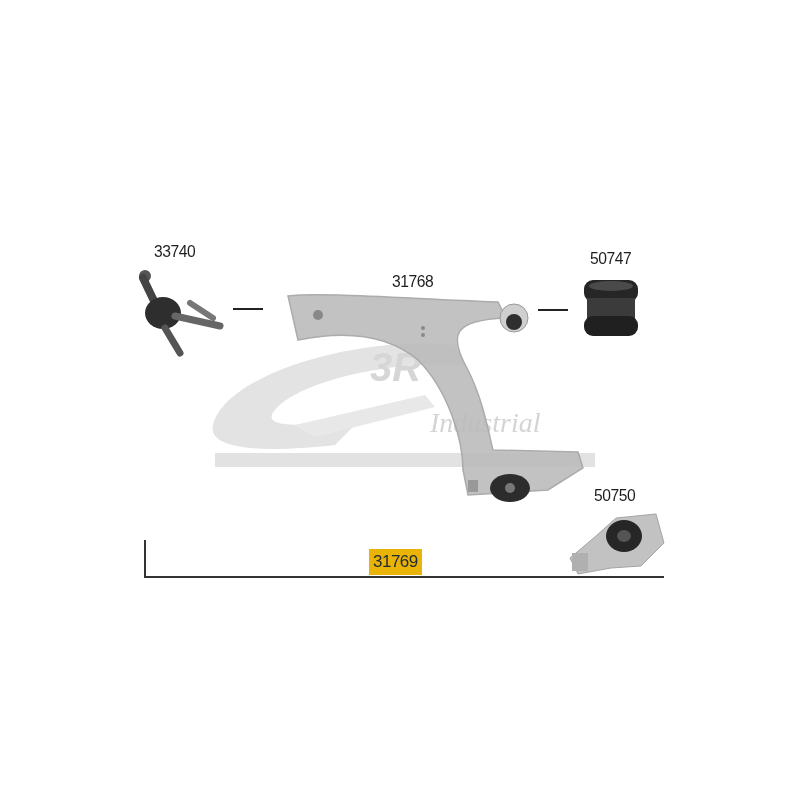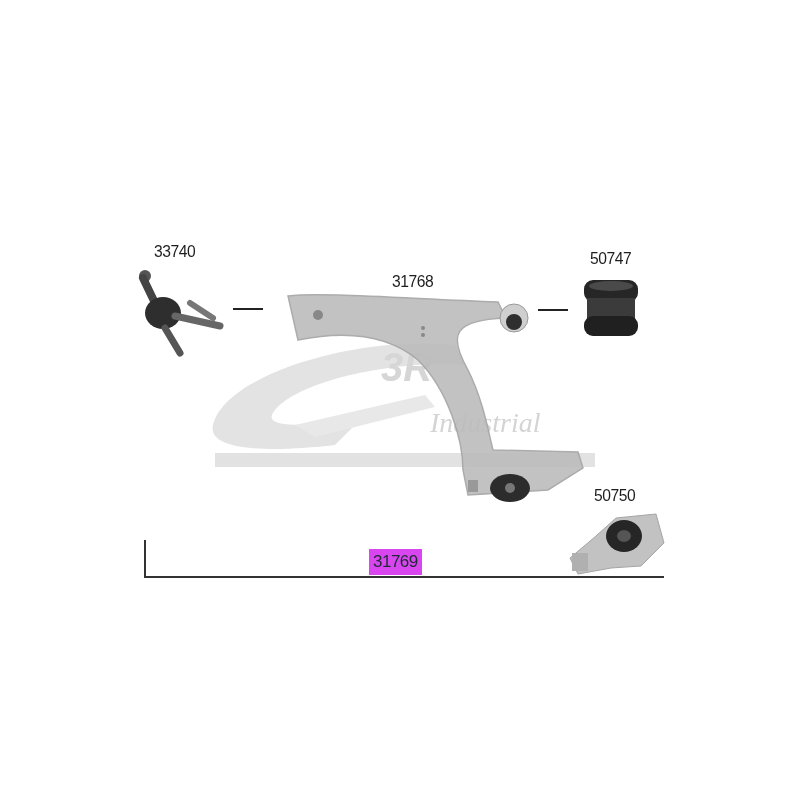--- a/index.html
+++ b/index.html
@@ -1,35 +1,35 @@
 <!DOCTYPE html>
 <html><head>
   <meta charset="utf-8">
   <style>
     html, body { margin: 0; padding: 0; background: #ffffff; }
     body { width: 800px; height: 800px; position: relative; overflow: hidden;
            font-family: "Liberation Sans", sans-serif; color: #222; }
     .abs { position: absolute; }
     .label { font-size: 17px; letter-spacing: -0.5px; color: #1e1e1e; transform: scaleX(0.92); transform-origin: left top; }
     .dash { height: 2px; background: #222; }
-    .highlight { background: #d946ef; color: #1e2a35; font-size: 17px; padding: 3px 4px; letter-spacing: -0.5px; }
+    .highlight { background: #eab308; color: #1e2a35; font-size: 17px; padding: 3px 4px; letter-spacing: -0.5px; }
     .baseline { height: 2px; background: #333; }
     .vline { width: 2px; background: #333; }
     svg { overflow: visible; }
   </style>
 </head>
 <body>
 
 <div class="abs" style="left:205px; top:335px; width:400px; height:140px;">
   <svg width="400" height="140" viewBox="0 0 400 140">
     <path d="M250,10 C150,0 20,40 8,90 C2,115 60,118 130,110 L160,80 C90,95 55,92 70,75 C95,45 190,25 260,30 Z" fill="#e3e3e3"></path>
     <path d="M90,90 L220,60 L230,72 L110,102 Z" fill="#e8e8e8"></path>
     <rect x="10" y="118" width="380" height="14" fill="#e2e2e2"></rect>
   </svg>
-  <div class="abs" style="left:176px; top:10px; font-size:40px; font-weight:bold; font-style:italic; color:#d6d6d6;">3R</div>
+  <div class="abs" style="left:165px; top:10px; font-size:40px; font-weight:bold; font-style:italic; color:#d6d6d6;">3R</div>
   <div class="abs" style="left:225px; top:72px; font-size:28px; font-style:italic; font-family:'Liberation Serif', serif; color:#d4d4d4;">Industrial</div>
 </div>
 
 <div class="abs label" style="left:154px; top:242px;">33740</div>
 <svg class="abs" style="left:135px; top:268px;" width="95" height="95" viewBox="0 0 95 95">
   <circle cx="10" cy="8" r="6" fill="#555"></circle>
   <path d="M8,10 L20,35" stroke="#444" stroke-width="8" stroke-linecap="round"></path>
   <ellipse cx="28" cy="45" rx="18" ry="16" fill="#2e2e2e"></ellipse>
   <path d="M40,48 L85,58" stroke="#666" stroke-width="7" stroke-linecap="round"></path>
   <path d="M55,35 L78,50" stroke="#777" stroke-width="6" stroke-linecap="round"></path>

